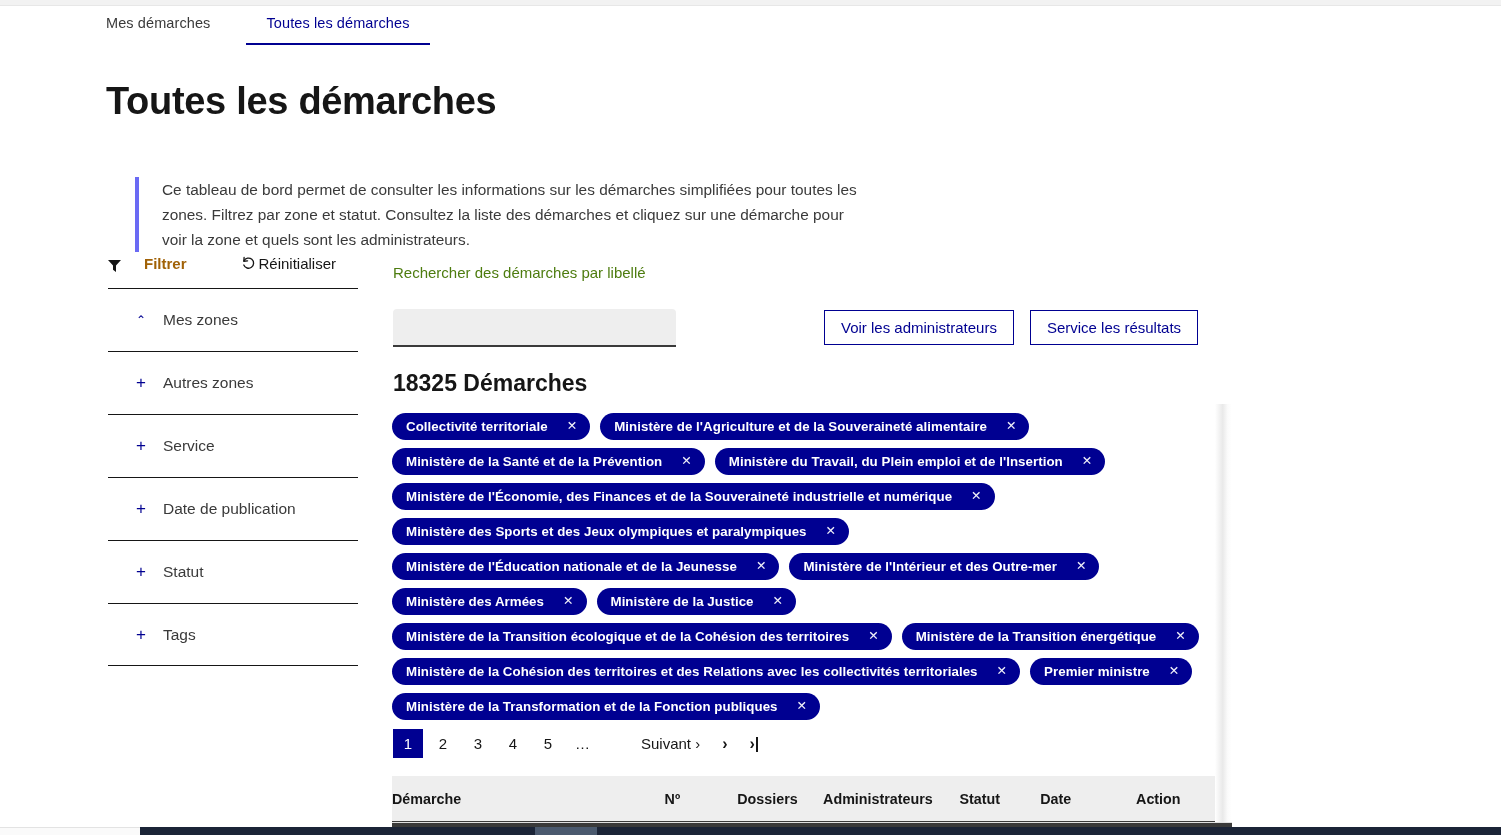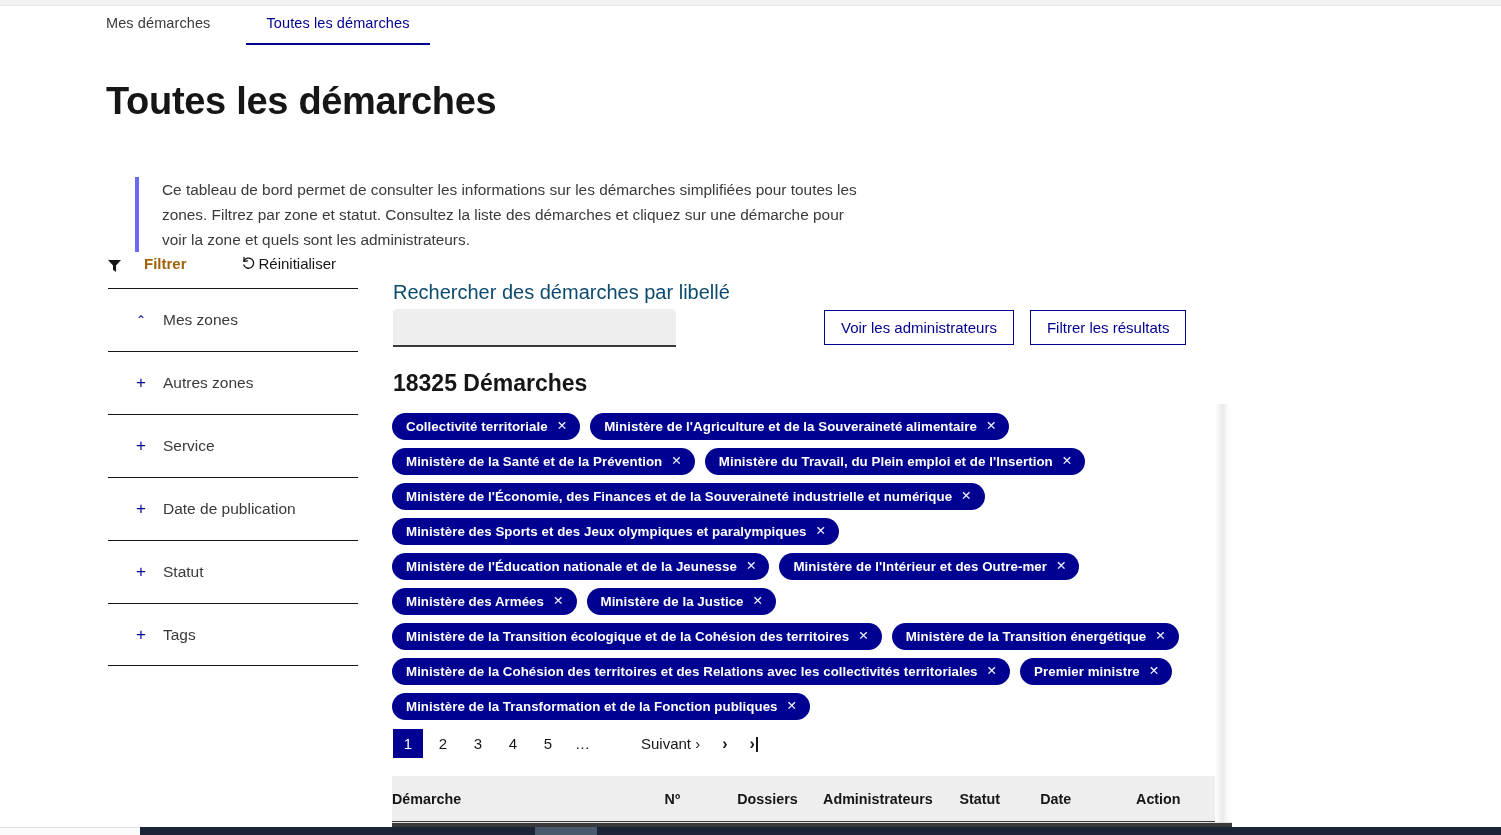--- a/index.html
+++ b/index.html
@@ -132,23 +132,23 @@
   .acc-sign.chev { font-size: 12px; }
   .acc-label {
     font-size: 15.5px;
     color: #3a3a3a;
     margin-left: 7px;
   }
 
   
   .search-label {
     position: absolute;
-    top: 281px; left: 393px;
-    font-size: 20px;
-    color: #0c4a6e;
+    top: 264px; left: 393px;
+    font-size: 15px;
+    color: #4d7c0f;
   }
   .search-input {
     position: absolute;
     top: 309px; left: 393px;
     width: 283px; height: 38px;
     background: #eeeeee;
     border: none;
     border-bottom: 2px solid #3a3a3a;
     border-radius: 4px 4px 0 0;
     font-size: 15px;
@@ -195,21 +195,21 @@
     top: 413px; left: 392px;
     width: 830px;
     display: flex;
     flex-wrap: wrap;
     gap: 8px 10px;
     align-content: flex-start;
   }
   .chip {
     display: inline-flex;
     align-items: center;
-    gap: 9px;
+    gap: 19px;
     background: #000091;
     color: #ffffff;
     border-radius: 16px;
     height: 27px;
     padding: 0 13px 0 14px;
     font-size: 13.3px;
     font-weight: 700;
     white-space: nowrap;
     cursor: pointer;
     letter-spacing: 0.05px;
@@ -412,21 +412,21 @@
       <span class="acc-sign">+</span>
       <span class="acc-label">Tags</span>
     </div>
   </div>
 
   <label class="search-label">Rechercher des démarches par libellé</label>
   <input class="search-input" type="text" placeholder="" style="">
 
   <div class="actions">
     <button class="btn-outline">Voir les administrateurs</button>
-    <button class="btn-outline">Filtrer les résultats</button>
+    <button class="btn-outline">Service les résultats</button>
   </div>
 
   <h2 class="results-count">18325 Démarches</h2>
 
   <div class="chips">
     <span class="chip">
         <span>Collectivité territoriale</span>
         <span class="x">✕</span>
       </span>
     <span class="chip">

